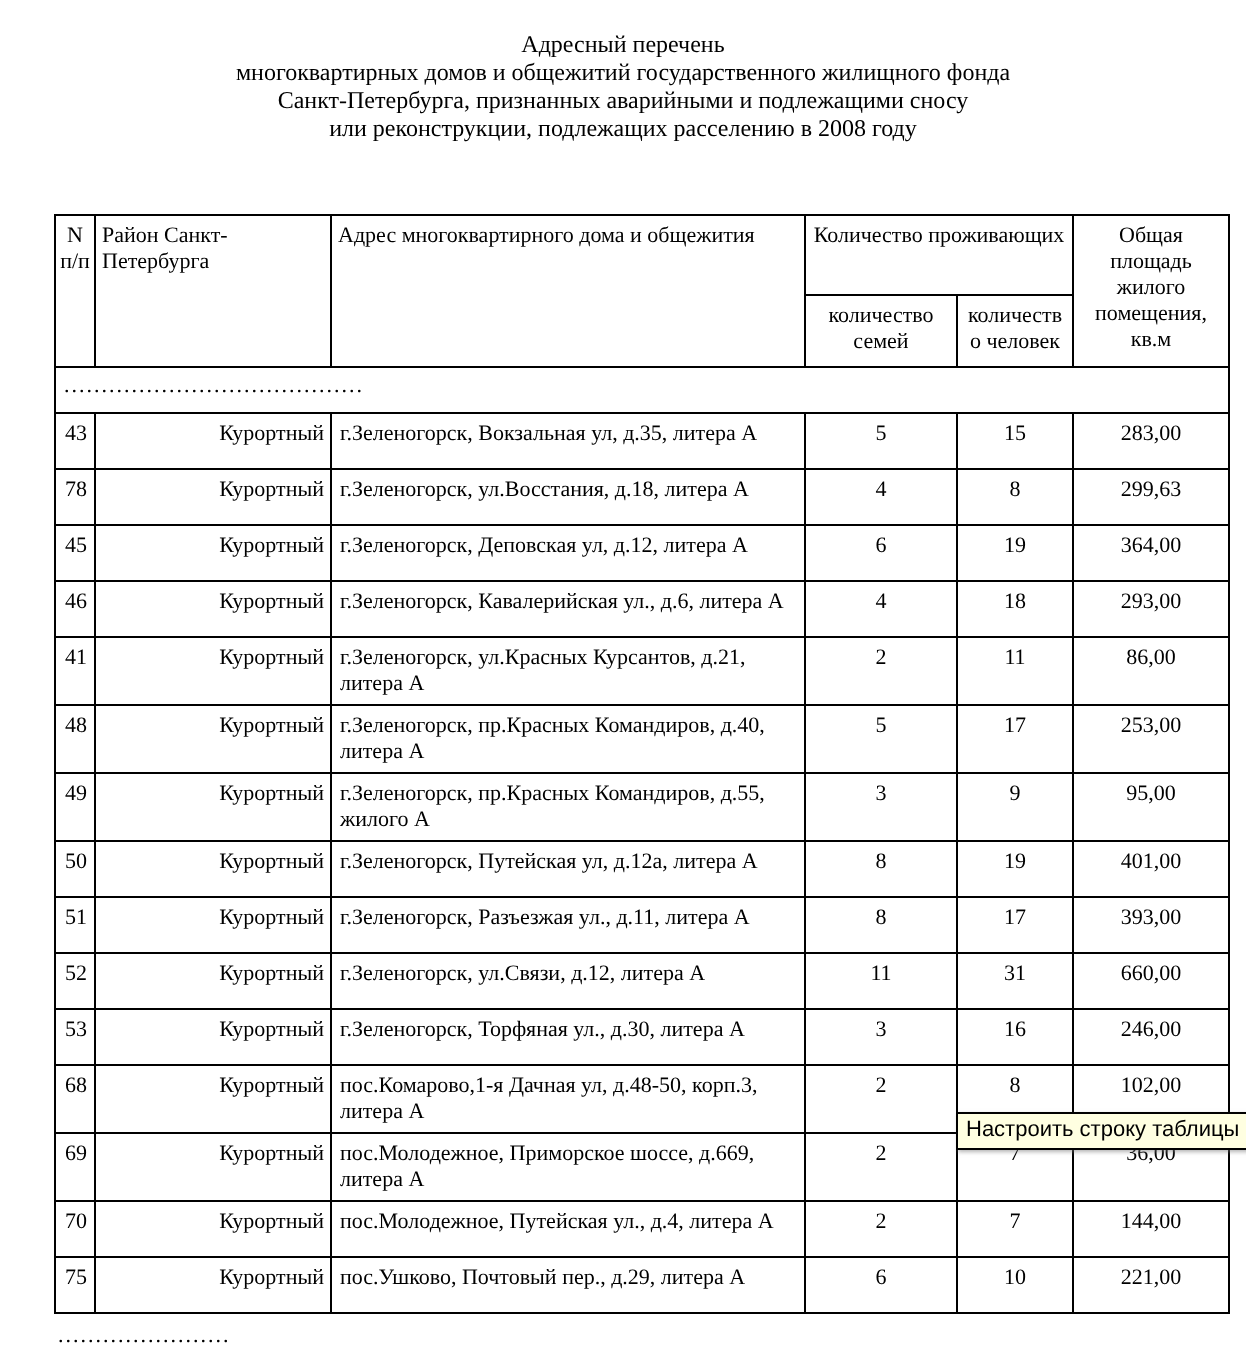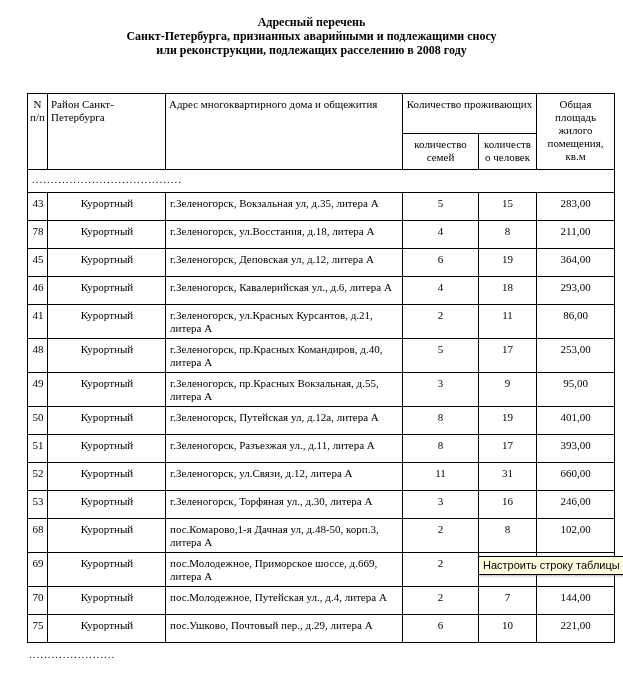--- a/index.html
+++ b/index.html
@@ -3,60 +3,61 @@
 <meta charset="utf-8">
 <style>
   html, body { margin:0; padding:0; }
   body {
     width:623px; height:684px;
     background:#ffffff; color:#000000;
     font-family:"Liberation Serif", serif;
     position:relative; overflow:hidden;
   }
   .page { padding-top:15px; }
-  .title { text-align:center; font-weight:bold; font-size:12px; line-height:14px; }
+  .title { text-align:center; font-weight:normal; font-size:12px; line-height:14px; }
   table.doc {
     border-collapse:collapse; table-layout:fixed;
     width:587px; margin:36px 0 0 27px;
   }
   th, td {
     border:1px solid #000000;
     font-size:11px; line-height:13px;
     font-weight:normal; vertical-align:top;
     padding:4px 3px 3px 3px;
     overflow-wrap:break-word; word-wrap:break-word;
   }
   thead tr.h-top { height:40px; }
   thead tr.h-sub { height:36px; }
   th.left { text-align:left; }
   th.center, td.c-center { text-align:center; }
   th.num-head { padding:4px 1px; text-align:center; }
   td { height:20px; }
   td.c-num { text-align:center; padding-left:1px; padding-right:0; }
-  td.c-district { text-align:center; padding-left:4px; }
+  td.c-district { text-align:right; padding-left:4px; }
   td.c-address { text-align:left; padding-left:4px; }
   tr.dots-row td { height:10px; letter-spacing:1px; padding:3px 3px 6px 4px; }
   .bottom-dots { margin:5px 0 0 29px; font-size:11px; letter-spacing:1px; }
   .tooltip {
     position:absolute; left:478px; top:556px;
     border:1px solid #000000;
     font-family:"Liberation Sans", sans-serif;
     font-size:11px; line-height:15px;
     padding:1px 4px; white-space:nowrap;
     box-shadow:1px 1px 2px rgba(120,120,120,0.55);
     z-index:10;
   }
 </style>
 </head>
 <body>
 
 <div class="page">
 
   <div class="title">
     <div>Адресный перечень</div>
+    <div>многоквартирных домов и общежитий государственного жилищного фонда</div>
     <div>Санкт-Петербурга, признанных аварийными и подлежащими сносу</div>
     <div>или реконструкции, подлежащих расселению в 2008 году</div>
   </div>
 
   <table class="doc">
     <colgroup>
       <col style="width:20px">
       <col style="width:118px">
       <col style="width:237px">
       <col style="width:76px">
@@ -88,21 +89,21 @@
           <td class="c-center">5</td>
           <td class="c-center">15</td>
           <td class="c-center">283,00</td>
         </tr>
         <tr>
           <td class="c-num">78</td>
           <td class="c-district">Курортный</td>
           <td class="c-address">г.Зеленогорск, ул.Восстания, д.18, литера А</td>
           <td class="c-center">4</td>
           <td class="c-center">8</td>
-          <td class="c-center">211,00</td>
+          <td class="c-center">299,63</td>
         </tr>
         <tr>
           <td class="c-num">45</td>
           <td class="c-district">Курортный</td>
           <td class="c-address">г.Зеленогорск, Деповская ул, д.12, литера А</td>
           <td class="c-center">6</td>
           <td class="c-center">19</td>
           <td class="c-center">364,00</td>
         </tr>
         <tr>
@@ -125,21 +126,21 @@
           <td class="c-num">48</td>
           <td class="c-district">Курортный</td>
           <td class="c-address">г.Зеленогорск, пр.Красных Командиров, д.40, литера А</td>
           <td class="c-center">5</td>
           <td class="c-center">17</td>
           <td class="c-center">253,00</td>
         </tr>
         <tr>
           <td class="c-num">49</td>
           <td class="c-district">Курортный</td>
-          <td class="c-address">г.Зеленогорск, пр.Красных Вокзальная, д.55, литера А</td>
+          <td class="c-address">г.Зеленогорск, пр.Красных Командиров, д.55, жилого А</td>
           <td class="c-center">3</td>
           <td class="c-center">9</td>
           <td class="c-center">95,00</td>
         </tr>
         <tr>
           <td class="c-num">50</td>
           <td class="c-district">Курортный</td>
           <td class="c-address">г.Зеленогорск, Путейская ул, д.12а, литера А</td>
           <td class="c-center">8</td>
           <td class="c-center">19</td>

